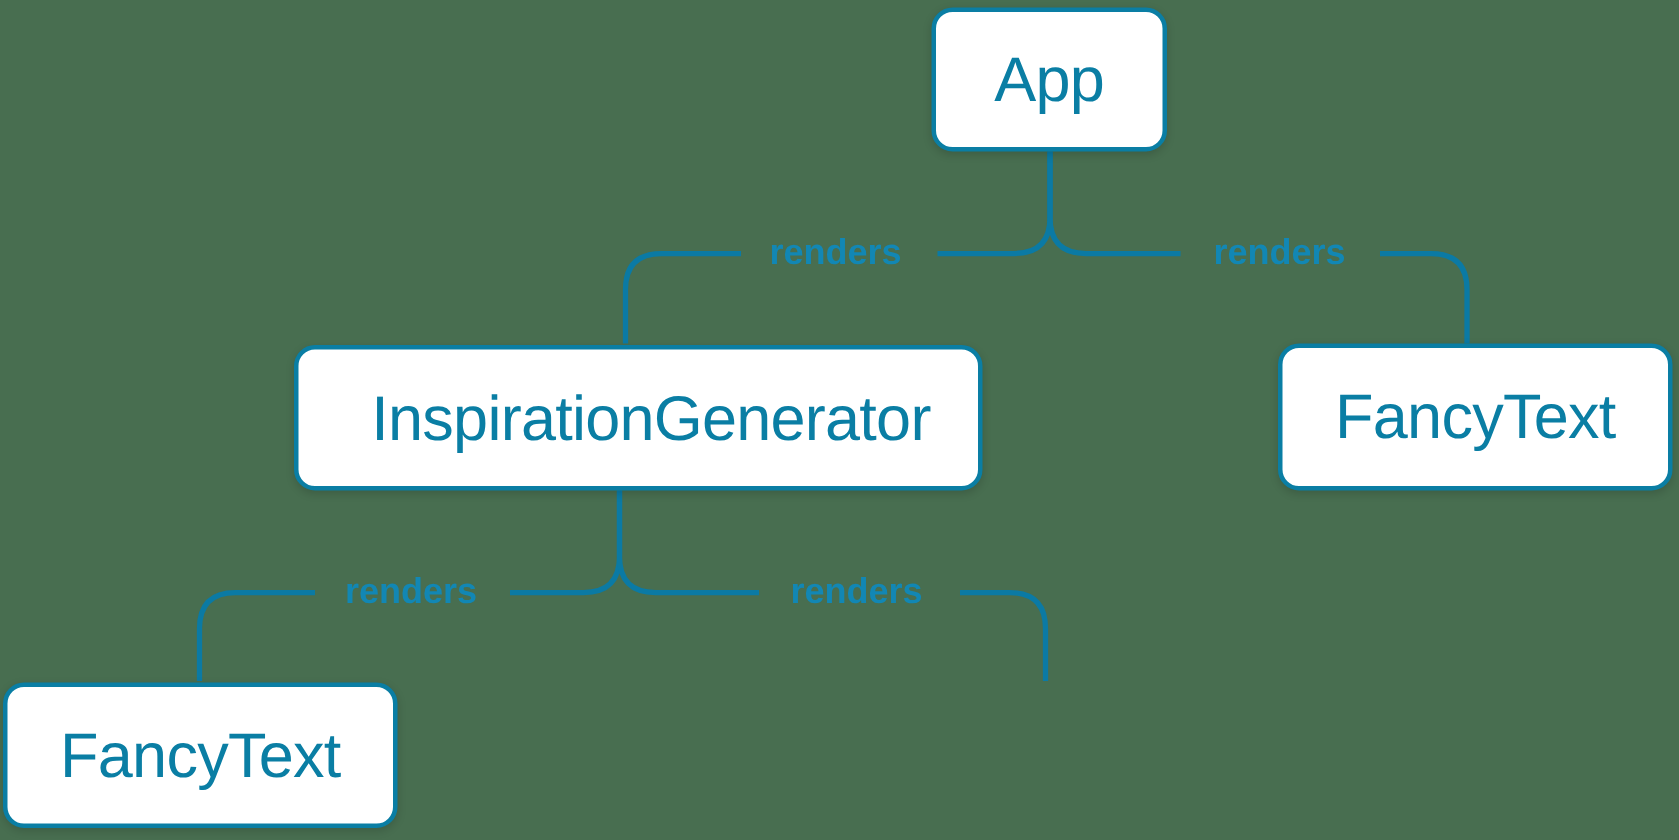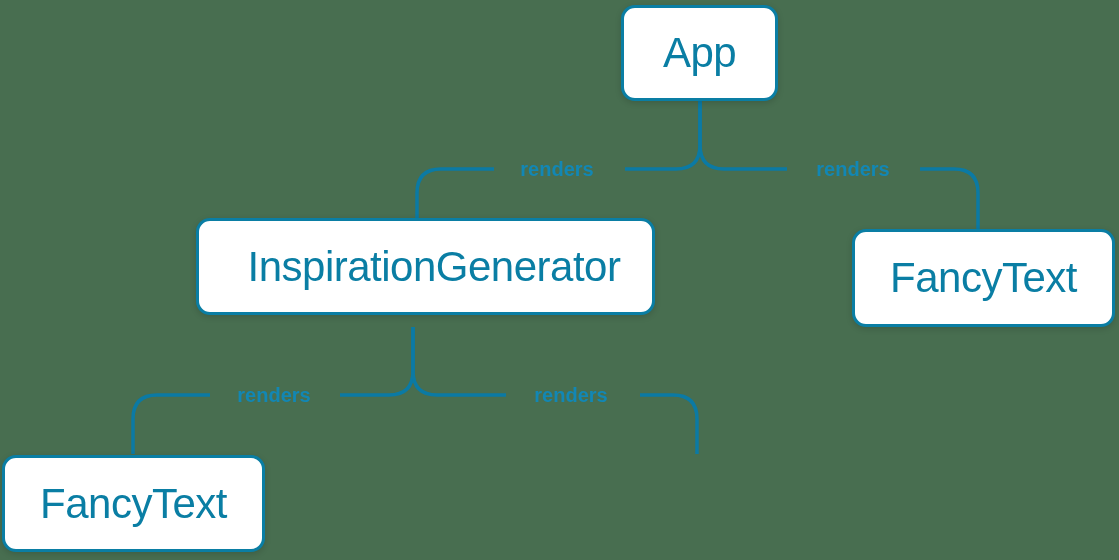--- a/index.html
+++ b/index.html
@@ -35,21 +35,21 @@
     color:#0a7ea4;
     font-size:42px;
     font-weight:500;
     letter-spacing:-0.5px;
     box-shadow:0 2px 6px rgba(0,0,0,0.15);
   }
   .edge-label{
     position:absolute;
     transform:translate(-50%,-50%);
     color:#1287b4;
-    font-size:20px;
+    font-size:24px;
     font-weight:700;
     white-space:nowrap;
   }
 </style>
 </head>
 <body>
 
 <div class="canvas">
 
   <svg class="edges" viewBox="0 0 1119 560">
@@ -70,21 +70,21 @@
     </g>
 
     <g>
       <path d="M 413 327 L 413 371 Q 413 395 437 395 L 506 395"></path>
       <path d="M 640 395 L 673 395 Q 697 395 697 419 L 697 454"></path>
     </g>
   </svg>
 
   <div class="node" style="left:621px;top:5px;width:157px;height:96px;">App</div>
 
-  <div class="node" style="left:196px;top:218px;width:459px;height:97px;padding-left:17px;">InspirationGenerator</div>
+  <div class="node" style="left:196px;top:230px;width:459px;height:97px;padding-left:17px;">InspirationGenerator</div>
 
   <div class="node" style="left:852px;top:229px;width:263px;height:98px;">FancyText</div>
 
   <div class="node" style="left:2px;top:455px;width:263px;height:97px;">FancyText</div>
 
 
   <span class="edge-label" style="left:557px;top:169px;">renders</span>
 
   <span class="edge-label" style="left:853px;top:169px;">renders</span>
 

